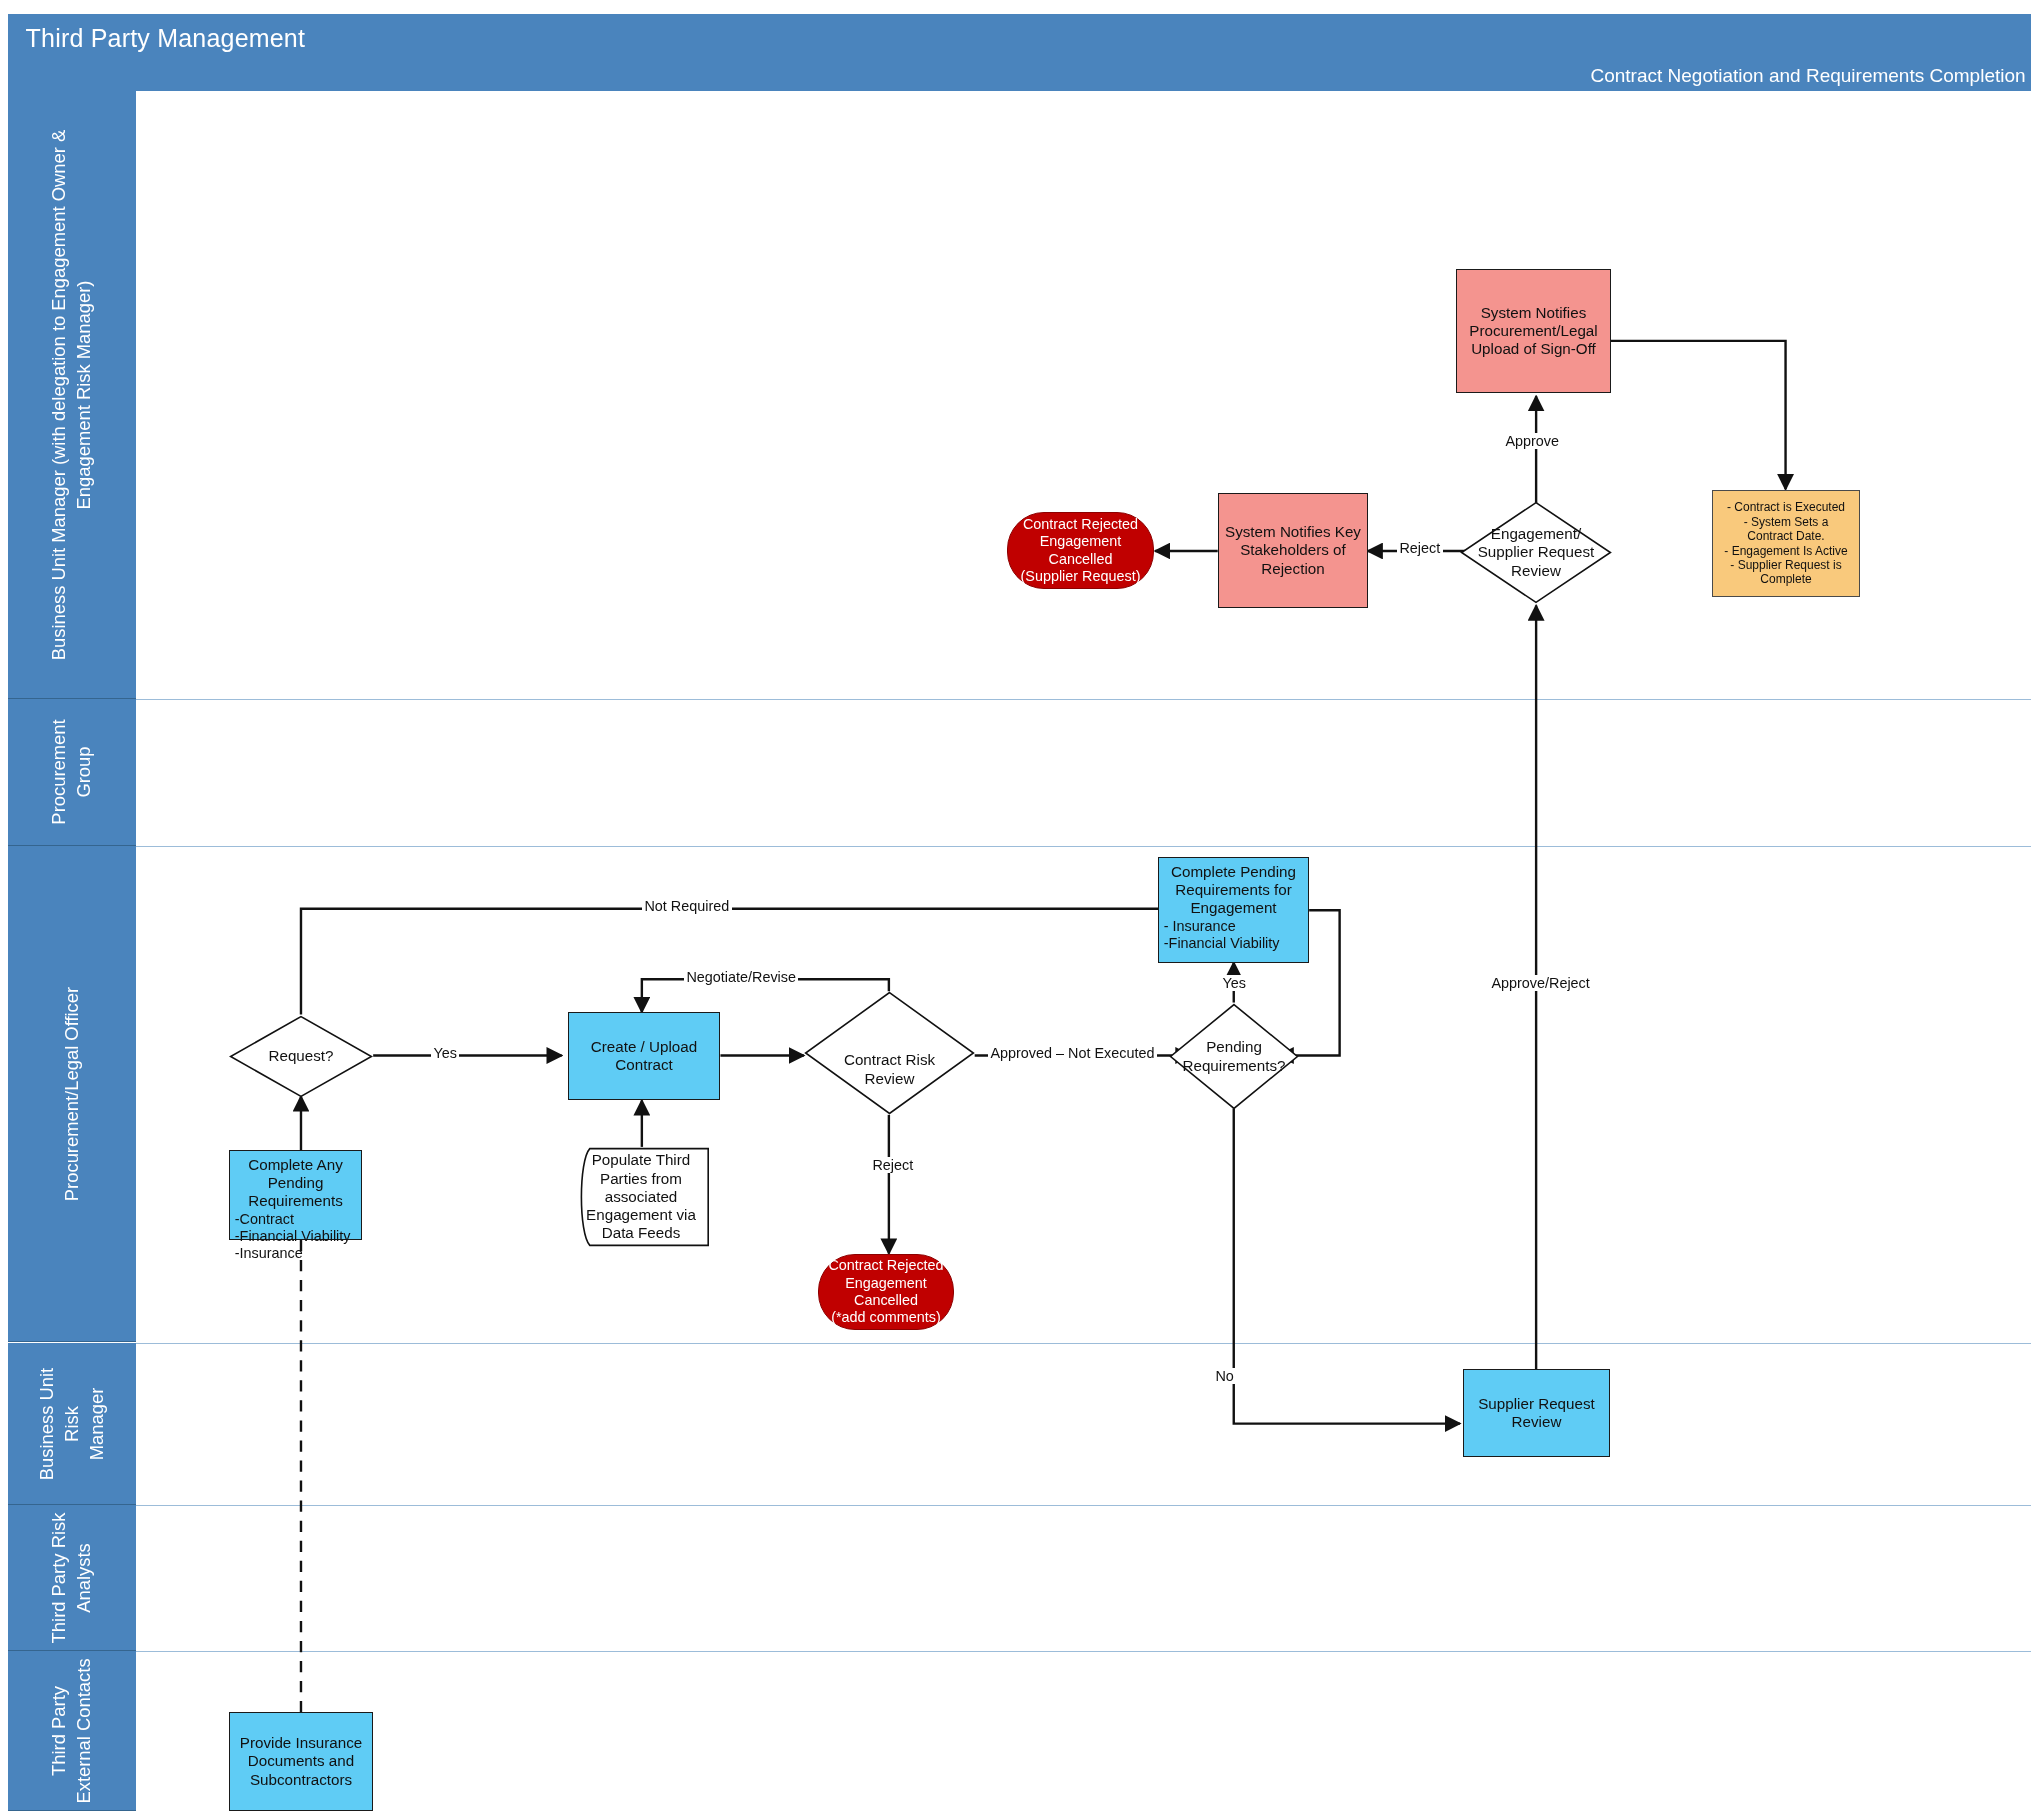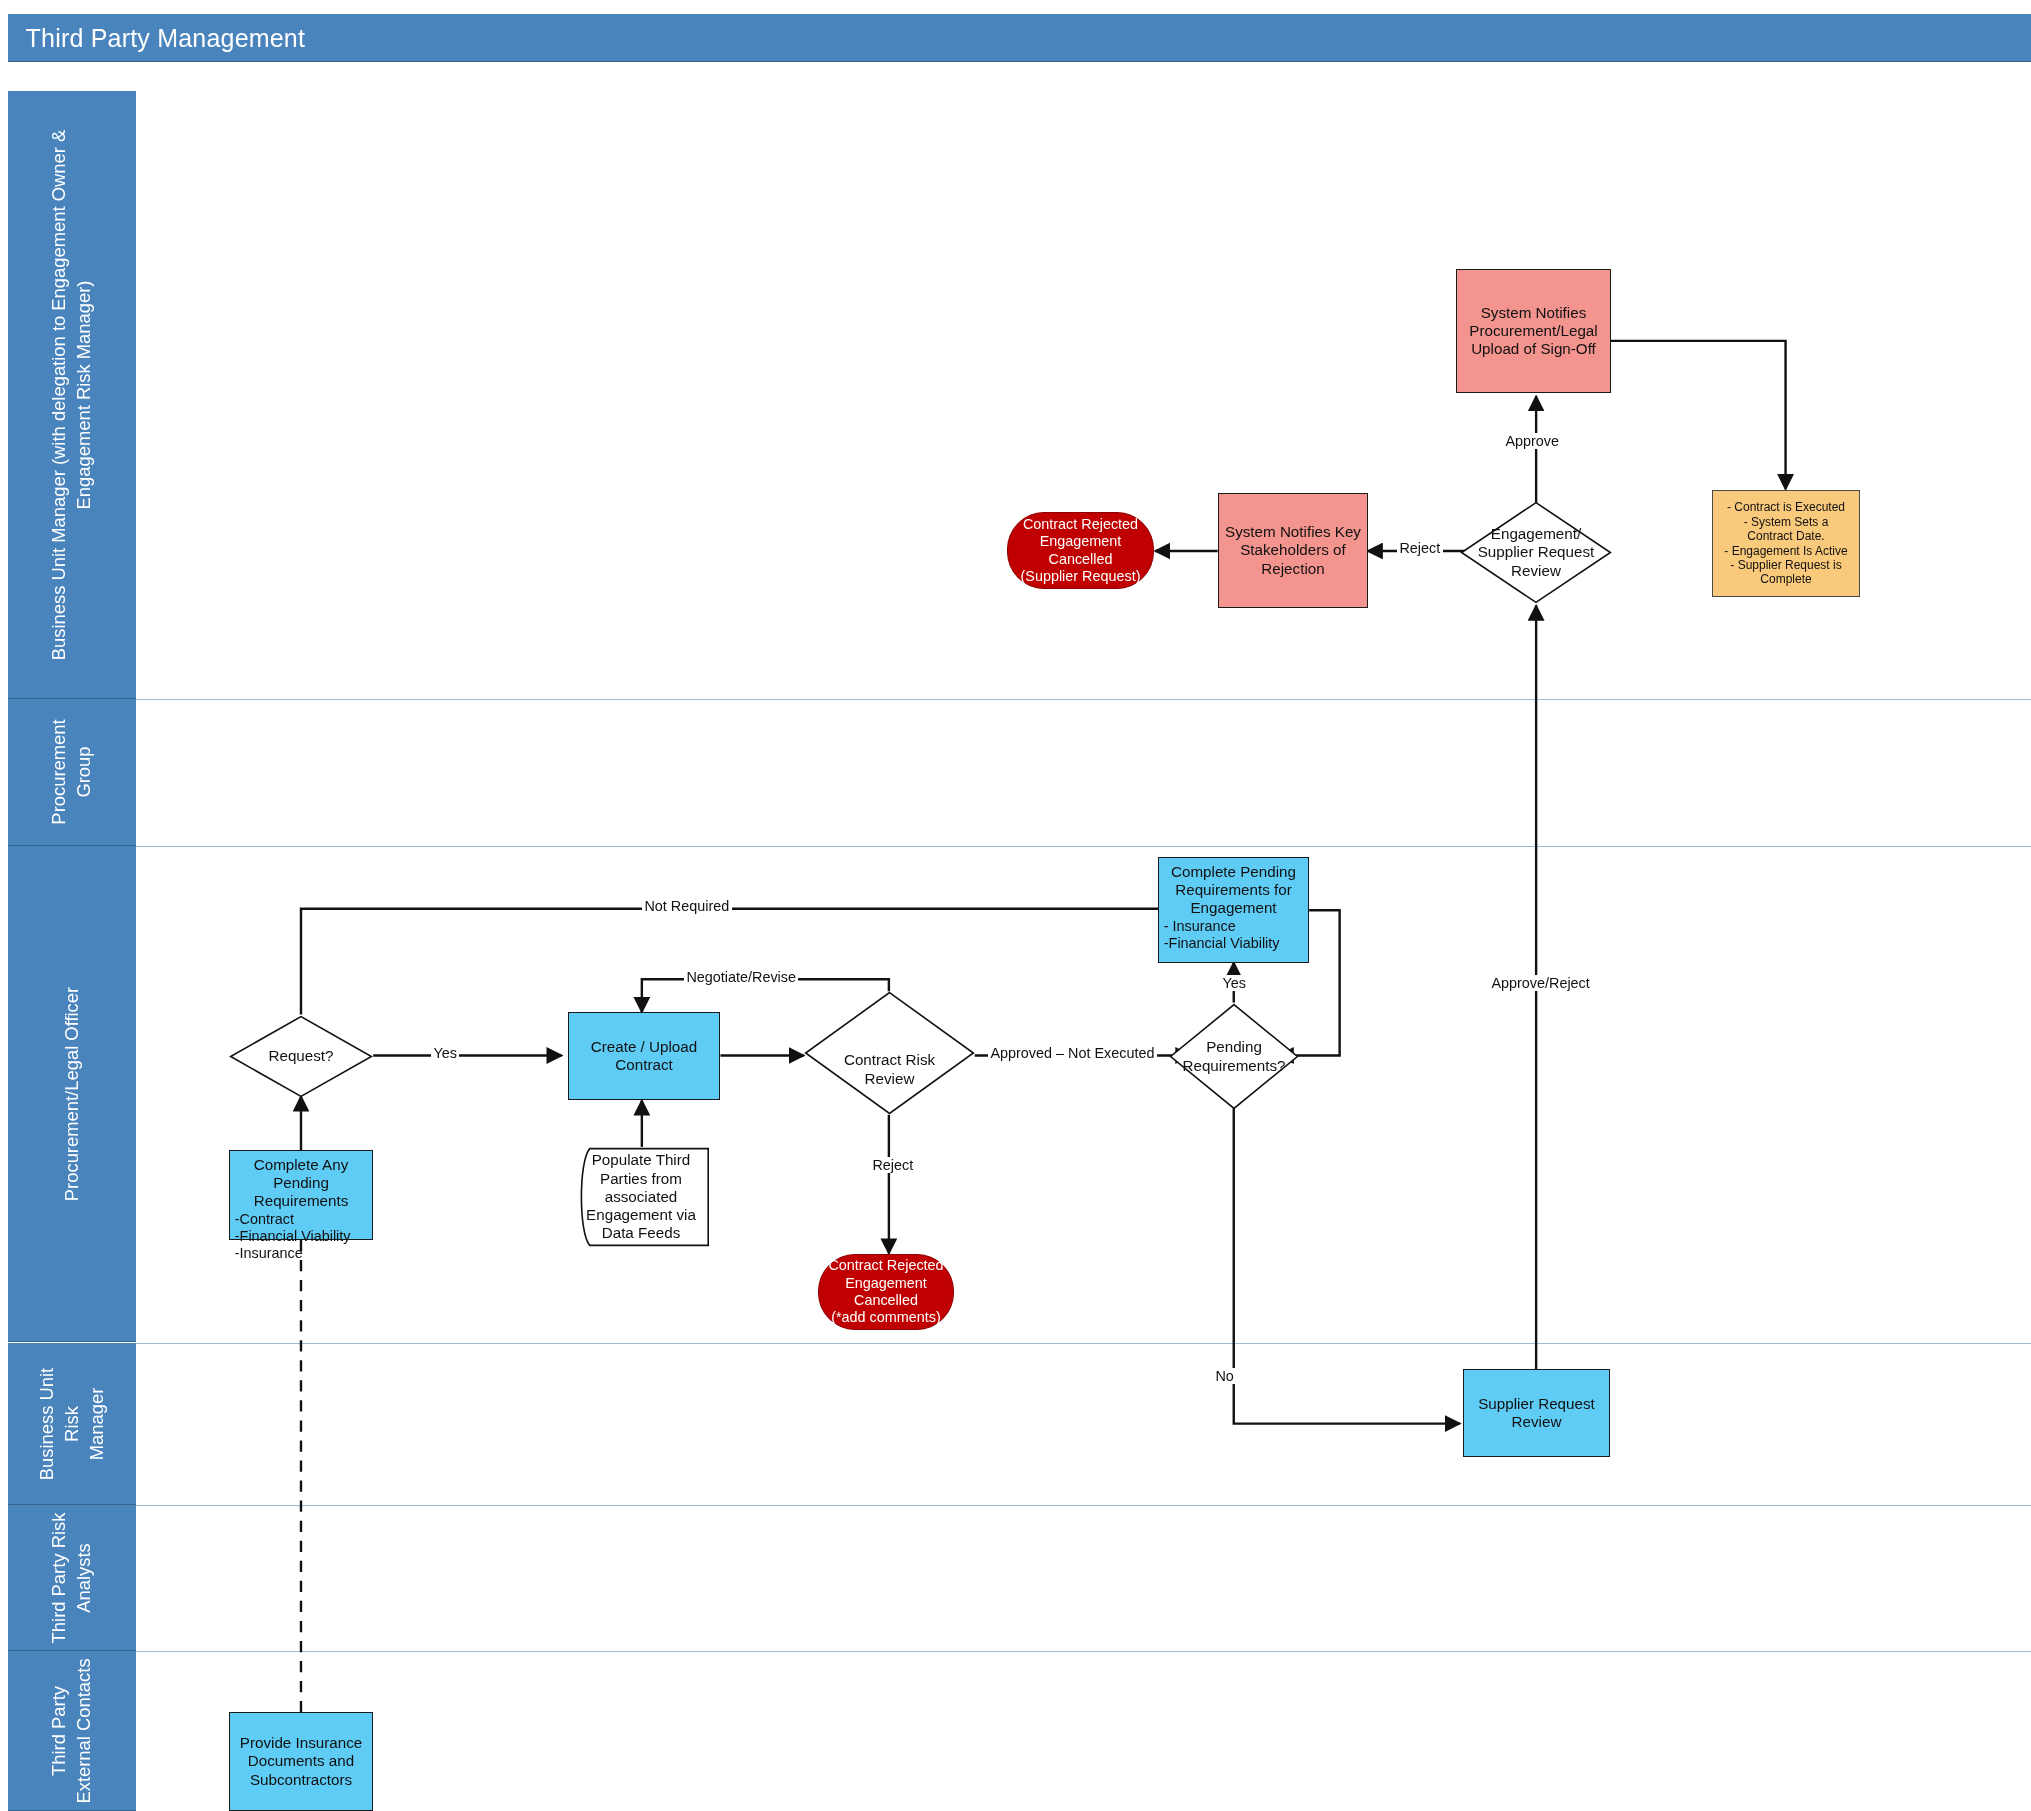--- a/index.html
+++ b/index.html
@@ -186,20 +186,23 @@
   }
 </style>
 </head>
 <body>
 
 <div id="page">
 
   <div id="title-bar">
     <div id="title-text">Third Party Management</div>
   </div>
+  <div id="subtitle-bar">
+    <div id="subtitle-text">Contract Negotiation and Requirements Completion</div>
+  </div>
 
   <div class="lane" style="top:91px; height:608px; width:2024px;">
     <div class="lane-header">
       <div class="lane-header-label" style="width:561px;">Business Unit Manager (with delegation to Engagement Owner &amp;
 Engagement Risk Manager)</div>
     </div>
     <div class="lane-body first"></div>
   </div>
 
   <div class="lane" style="top:699px; height:147px; width:2024px;">
@@ -321,21 +324,21 @@
 Complete</span>
   </div>
 
   <div class="diamond-wrap" style="left:229px; top:1015px; width:144px; height:83px;">
     <svg class="diamond-shape" viewBox="0 0 180 103" preserveAspectRatio="none">
       <polygon points="90,2 178,51.5 90,101 2,51.5" fill="#ffffff" stroke="#111111" stroke-width="2"></polygon>
     </svg>
     <span class="diamond-label" style="white-space:pre-line;">Request?</span>
   </div>
 
-  <div class="node rect-blue" style="left:229px; top:1150px; width:144px; height:90px; justify-content:flex-start; padding-top:4.8px;">
+  <div class="node rect-blue" style="left:229px; top:1150px; width:133px; height:90px; justify-content:flex-start; padding-top:4.8px;">
     <span class="ttl" style="white-space:pre-line;">Complete Any Pending
 Requirements</span>
     <span class="sub">-Contract</span>
     <span class="sub">-Financial Viability</span>
     <span class="sub">-Insurance</span>
   </div>
 
   <div class="node rect-blue" style="left:568px; top:1012px; width:152px; height:88px;">
     <span class="ttl" style="white-space:pre-line;">Create / Upload
 Contract</span>

